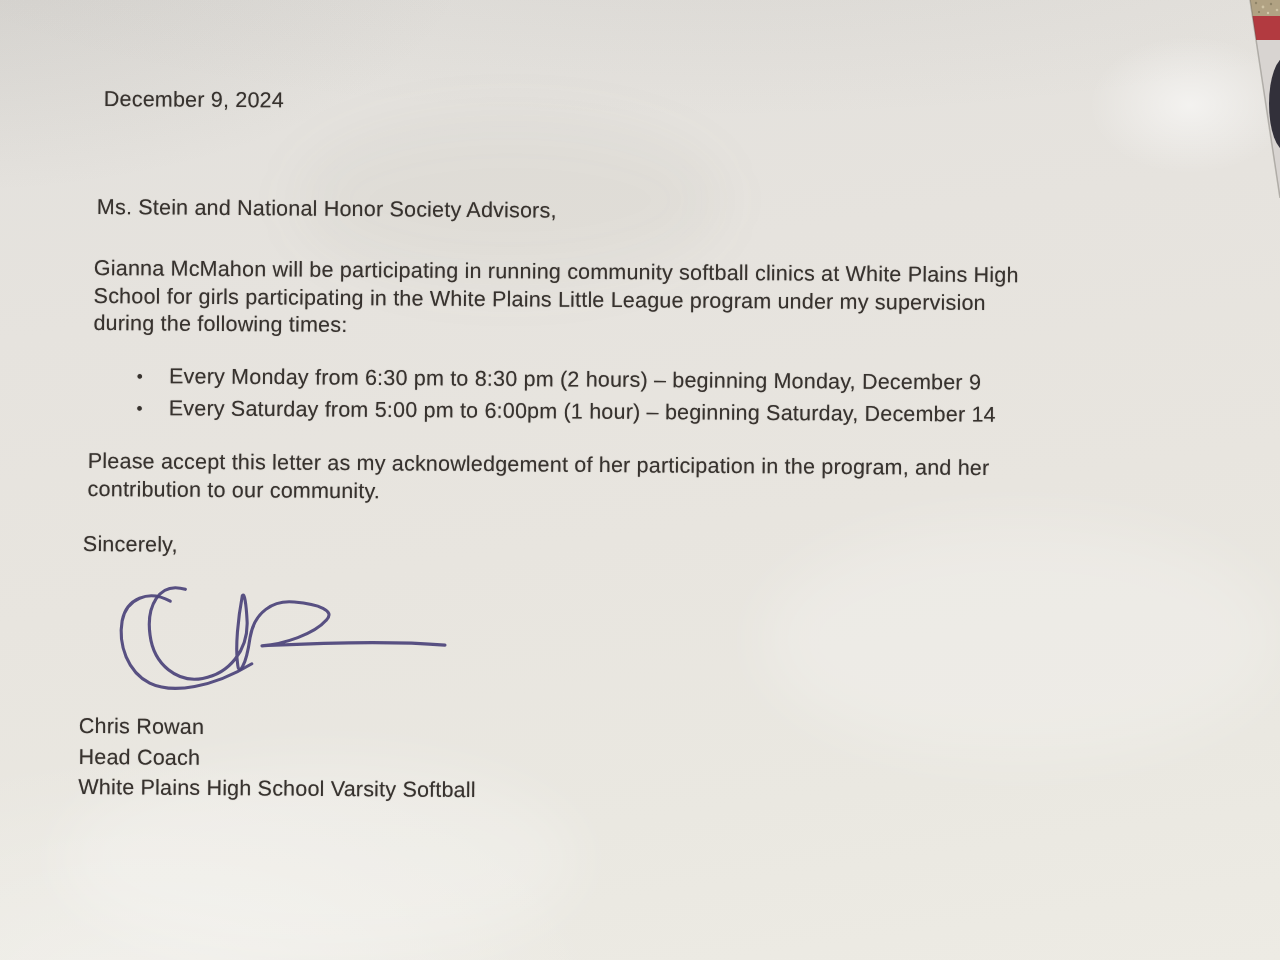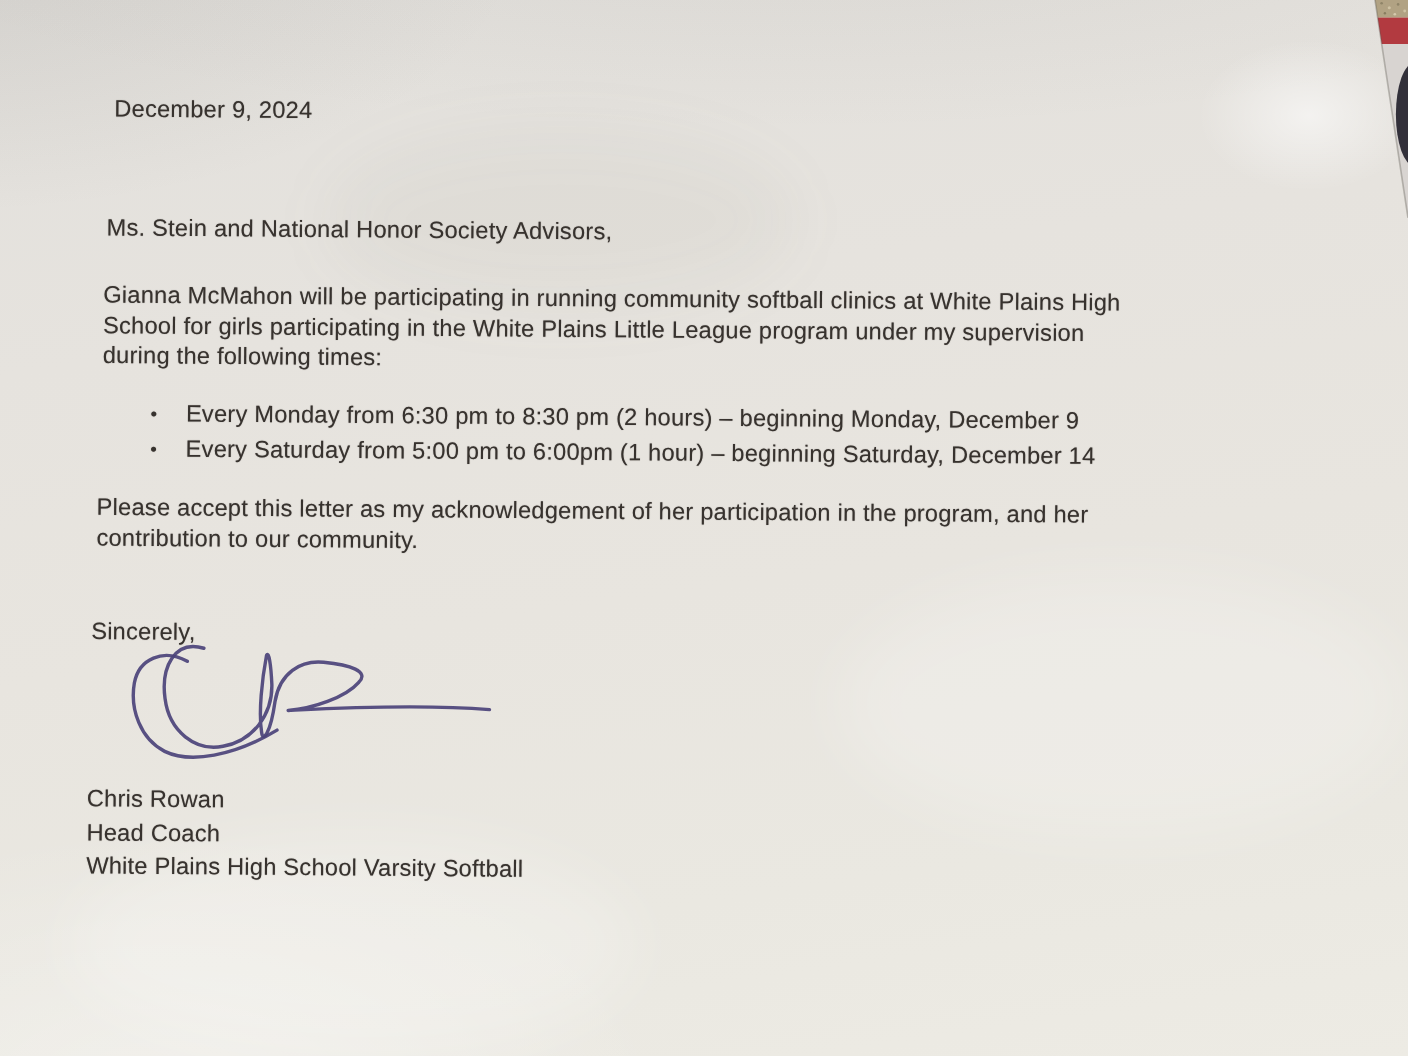--- a/index.html
+++ b/index.html
@@ -34,21 +34,21 @@
     transform:rotate(0.45deg);
     transform-origin:left top;
   }
   .date       { left:104px; top:87px;  }
   .salutation { left:97px;  top:195px; }
   .para1      { left:94px;  top:255px; line-height:27.5px; }
   .bullets    { left:137px; top:361px; line-height:30px; }
   .bullet-row { display:flex; align-items:baseline; }
   .dot        { font-size:17px; margin-right:26px; position:relative; top:-1px; }
   .para2      { left:88px;  top:447px; line-height:28px; }
-  .closing    { left:83px;  top:562px; }
+  .closing    { left:83px;  top:532px; }
   .sig-svg    { position:absolute; left:98px; top:578px; transform:rotate(0.4deg); }
   .sigblock   { left:79px;  top:711px; line-height:30.5px; }
 </style>
 </head>
 <body>
 
 <div class="blotch b1"></div>
 <div class="blotch b2"></div>
 <div class="blotch b3"></div>
 <div class="corner-glow"></div>

